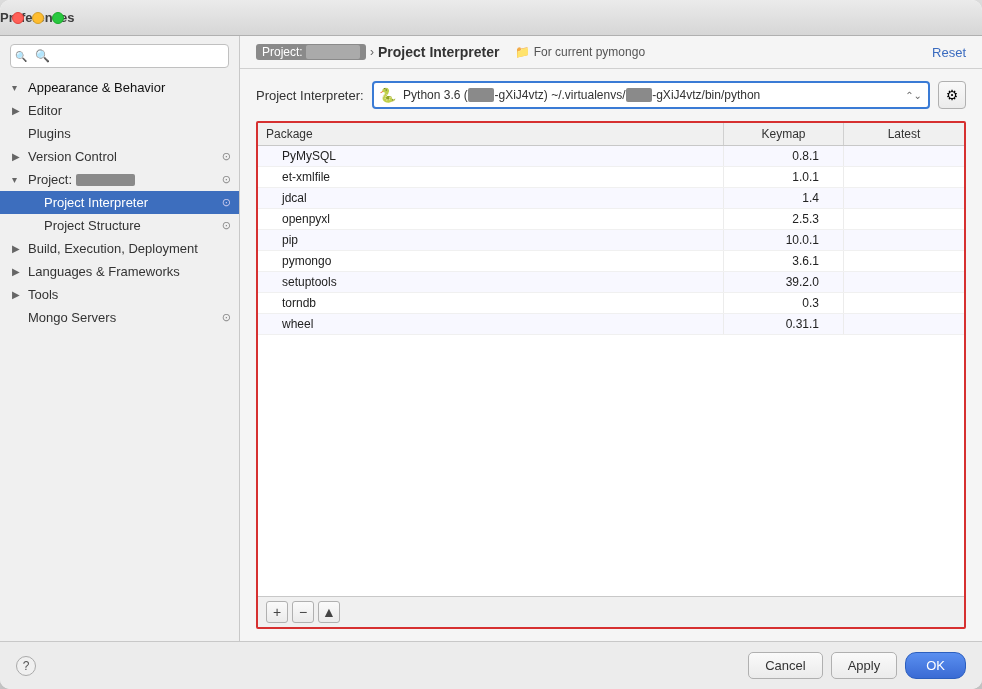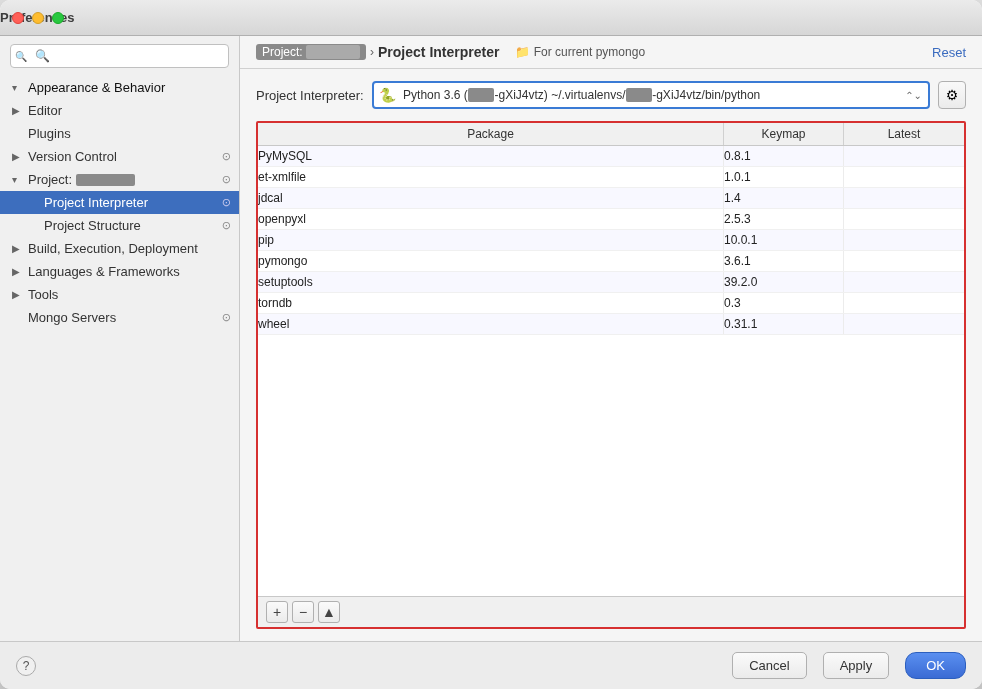--- a/index.html
+++ b/index.html
@@ -249,41 +249,41 @@
       border-bottom: 1px solid #c8c8c8;
     }
     .pkg-col-header {
       padding: 4px 8px;
       font-size: 12px;
       color: #333;
       font-weight: 500;
       text-align: center;
       border-right: 1px solid #d0d0d0;
     }
-    .pkg-col-header:first-child { text-align: center; }
+    .pkg-col-header:first-child { text-align: left; }
     .pkg-col-header:last-child { border-right: none; text-align: center; }
     .package-table-body {
       flex: 1;
       overflow-y: auto;
       background: white;
     }
     .pkg-row {
       display: grid;
       grid-template-columns: 1fr 120px 120px;
       border-bottom: 1px solid #f0f0f0;
     }
     .pkg-row:nth-child(odd) { background: #f8f8ff; }
     .pkg-cell {
-      padding: 3px 0;
+      padding: 3px 24px;
       font-size: 12px;
       color: #222;
       border-right: 1px solid #ececec;
     }
     .pkg-cell:last-child { border-right: none; }
-    .pkg-cell.version { text-align: left; }
+    .pkg-cell.version { text-align: right; }
     
     .table-toolbar {
       display: flex;
       align-items: center;
       gap: 4px;
       padding: 4px 8px;
       background: #f0f0f0;
       border-top: 1px solid #c8c8c8;
     }
     .toolbar-btn {
@@ -321,21 +321,21 @@
       background: #f0f0f0;
       display: flex;
       align-items: center;
       justify-content: center;
       cursor: pointer;
       font-size: 12px;
       color: #555;
     }
     .footer-right {
       display: flex;
-      gap: 16px;
+      gap: 8px;
     }
     .btn-cancel {
       padding: 5px 16px;
       border: 1px solid #b0b0b0;
       border-radius: 5px;
       background: linear-gradient(180deg, #fafafa, #ebebeb);
       font-size: 13px;
       cursor: pointer;
       color: #333;
     }

